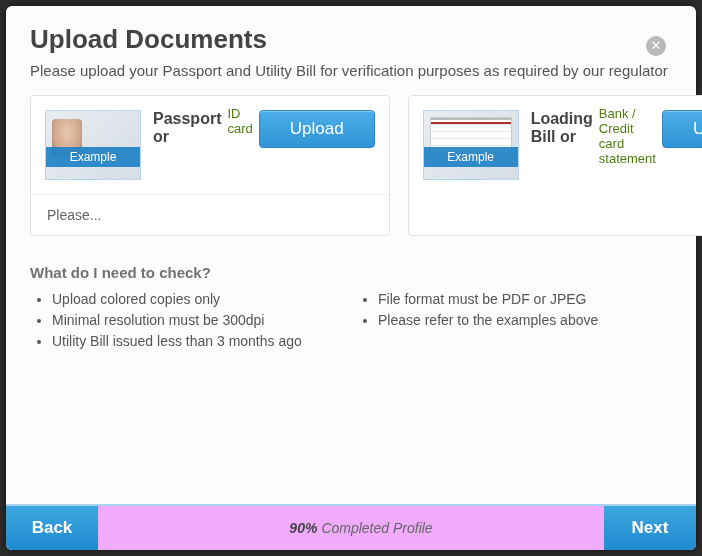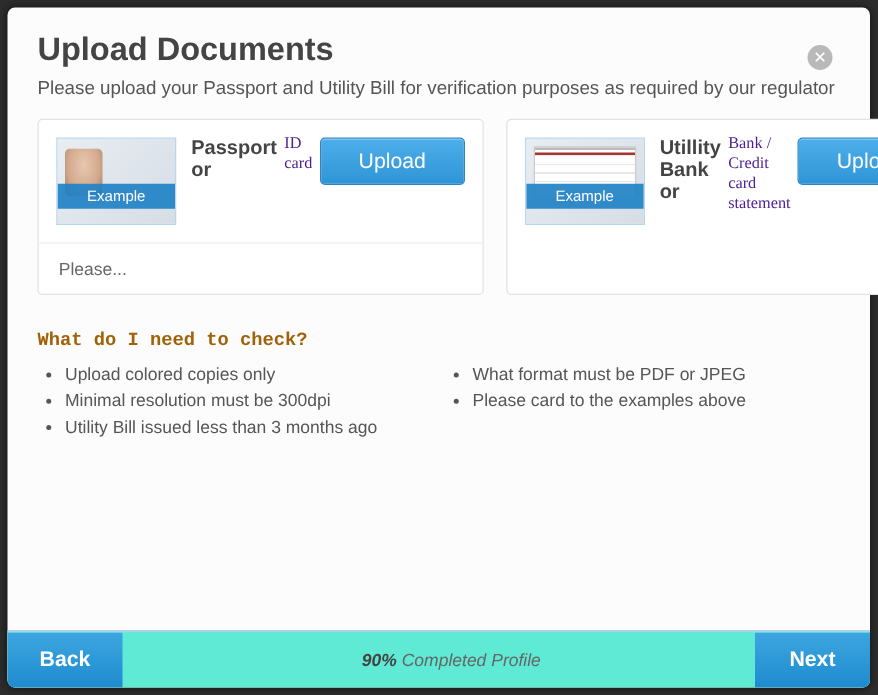--- a/index.html
+++ b/index.html
@@ -109,23 +109,22 @@
   }
   .card-title {
     font-size: 16px;
     font-weight: bold;
     color: #444;
     margin: 0;
     line-height: 1.1;
   }
   .card-sub {
     font-size: 13px;
-    color: #4c1d95;
+    color: #4d7c0f;
     margin: -4px 0 2px 0;
-    font-family: Liberation Serif, serif;
   }
   .upload-btn {
     background: linear-gradient(#4daeea, #2f95d6);
     border: 1px solid #2a85c2;
     color: #fff;
     font-size: 17px;
     font-weight: 500;
     padding: 8px 30px;
     border-radius: 4px;
     cursor: pointer;
@@ -134,41 +133,40 @@
   }
   .card-status {
     border-top: 1px solid #eee;
     padding: 12px 16px;
     font-size: 14px;
     color: #666;
   }
   .check-heading {
     font-size: 15px;
     font-weight: bold;
-    color: #a16207;
+    color: #737373;
     margin: 28px 0 8px 0;
-    font-family: Liberation Mono, monospace;
   }
   .checks {
     display: flex;
     gap: 10px;
   }
   .checks ul {
     margin: 0;
     padding-left: 22px;
     font-size: 14px;
     color: #555;
     line-height: 1.5;
     flex: 1;
   }
   .footer {
     display: flex;
     height: 44px;
     border-top: 2px solid #a7d3ee;
-    background: #5eead4;
+    background: #f0abfc;
     border-radius: 0 0 6px 6px;
     overflow: hidden;
   }
   .footer-btn {
     width: 92px;
     background: linear-gradient(#3da6e0, #1f8bcf);
     color: #fff;
     font-size: 17px;
     font-weight: bold;
     border: none;
@@ -217,39 +215,39 @@
         </div>
         <div class="card-status">Please...</div>
       </div>
 
       <div class="card">
         <div class="card-body">
           <div class="example bill">
             <div class="example-label">Example</div>
           </div>
           <div class="card-right">
-            <p class="card-title">Utillity Bank or</p>
+            <p class="card-title">Loading Bill or</p>
             <p class="card-sub">Bank / Credit card statement</p>
             <button class="upload-btn">Upload</button>
           </div>
         </div>
       </div>
 
     </div>
 
     <p class="check-heading">What do I need to check?</p>
     <div class="checks">
       <ul>
         <li>Upload colored copies only</li>
         <li>Minimal resolution must be 300dpi</li>
         <li>Utility Bill issued less than 3 months ago</li>
       </ul>
       <ul>
-        <li>What format must be PDF or JPEG</li>
-        <li>Please card to the examples above</li>
+        <li>File format must be PDF or JPEG</li>
+        <li>Please refer to the examples above</li>
       </ul>
     </div>
 
   </div>
 
   <div class="footer">
     <button class="footer-btn">Back</button>
     <div class="footer-mid">
       <b>90%</b>
       <span class="lbl">Completed Profile</span>

